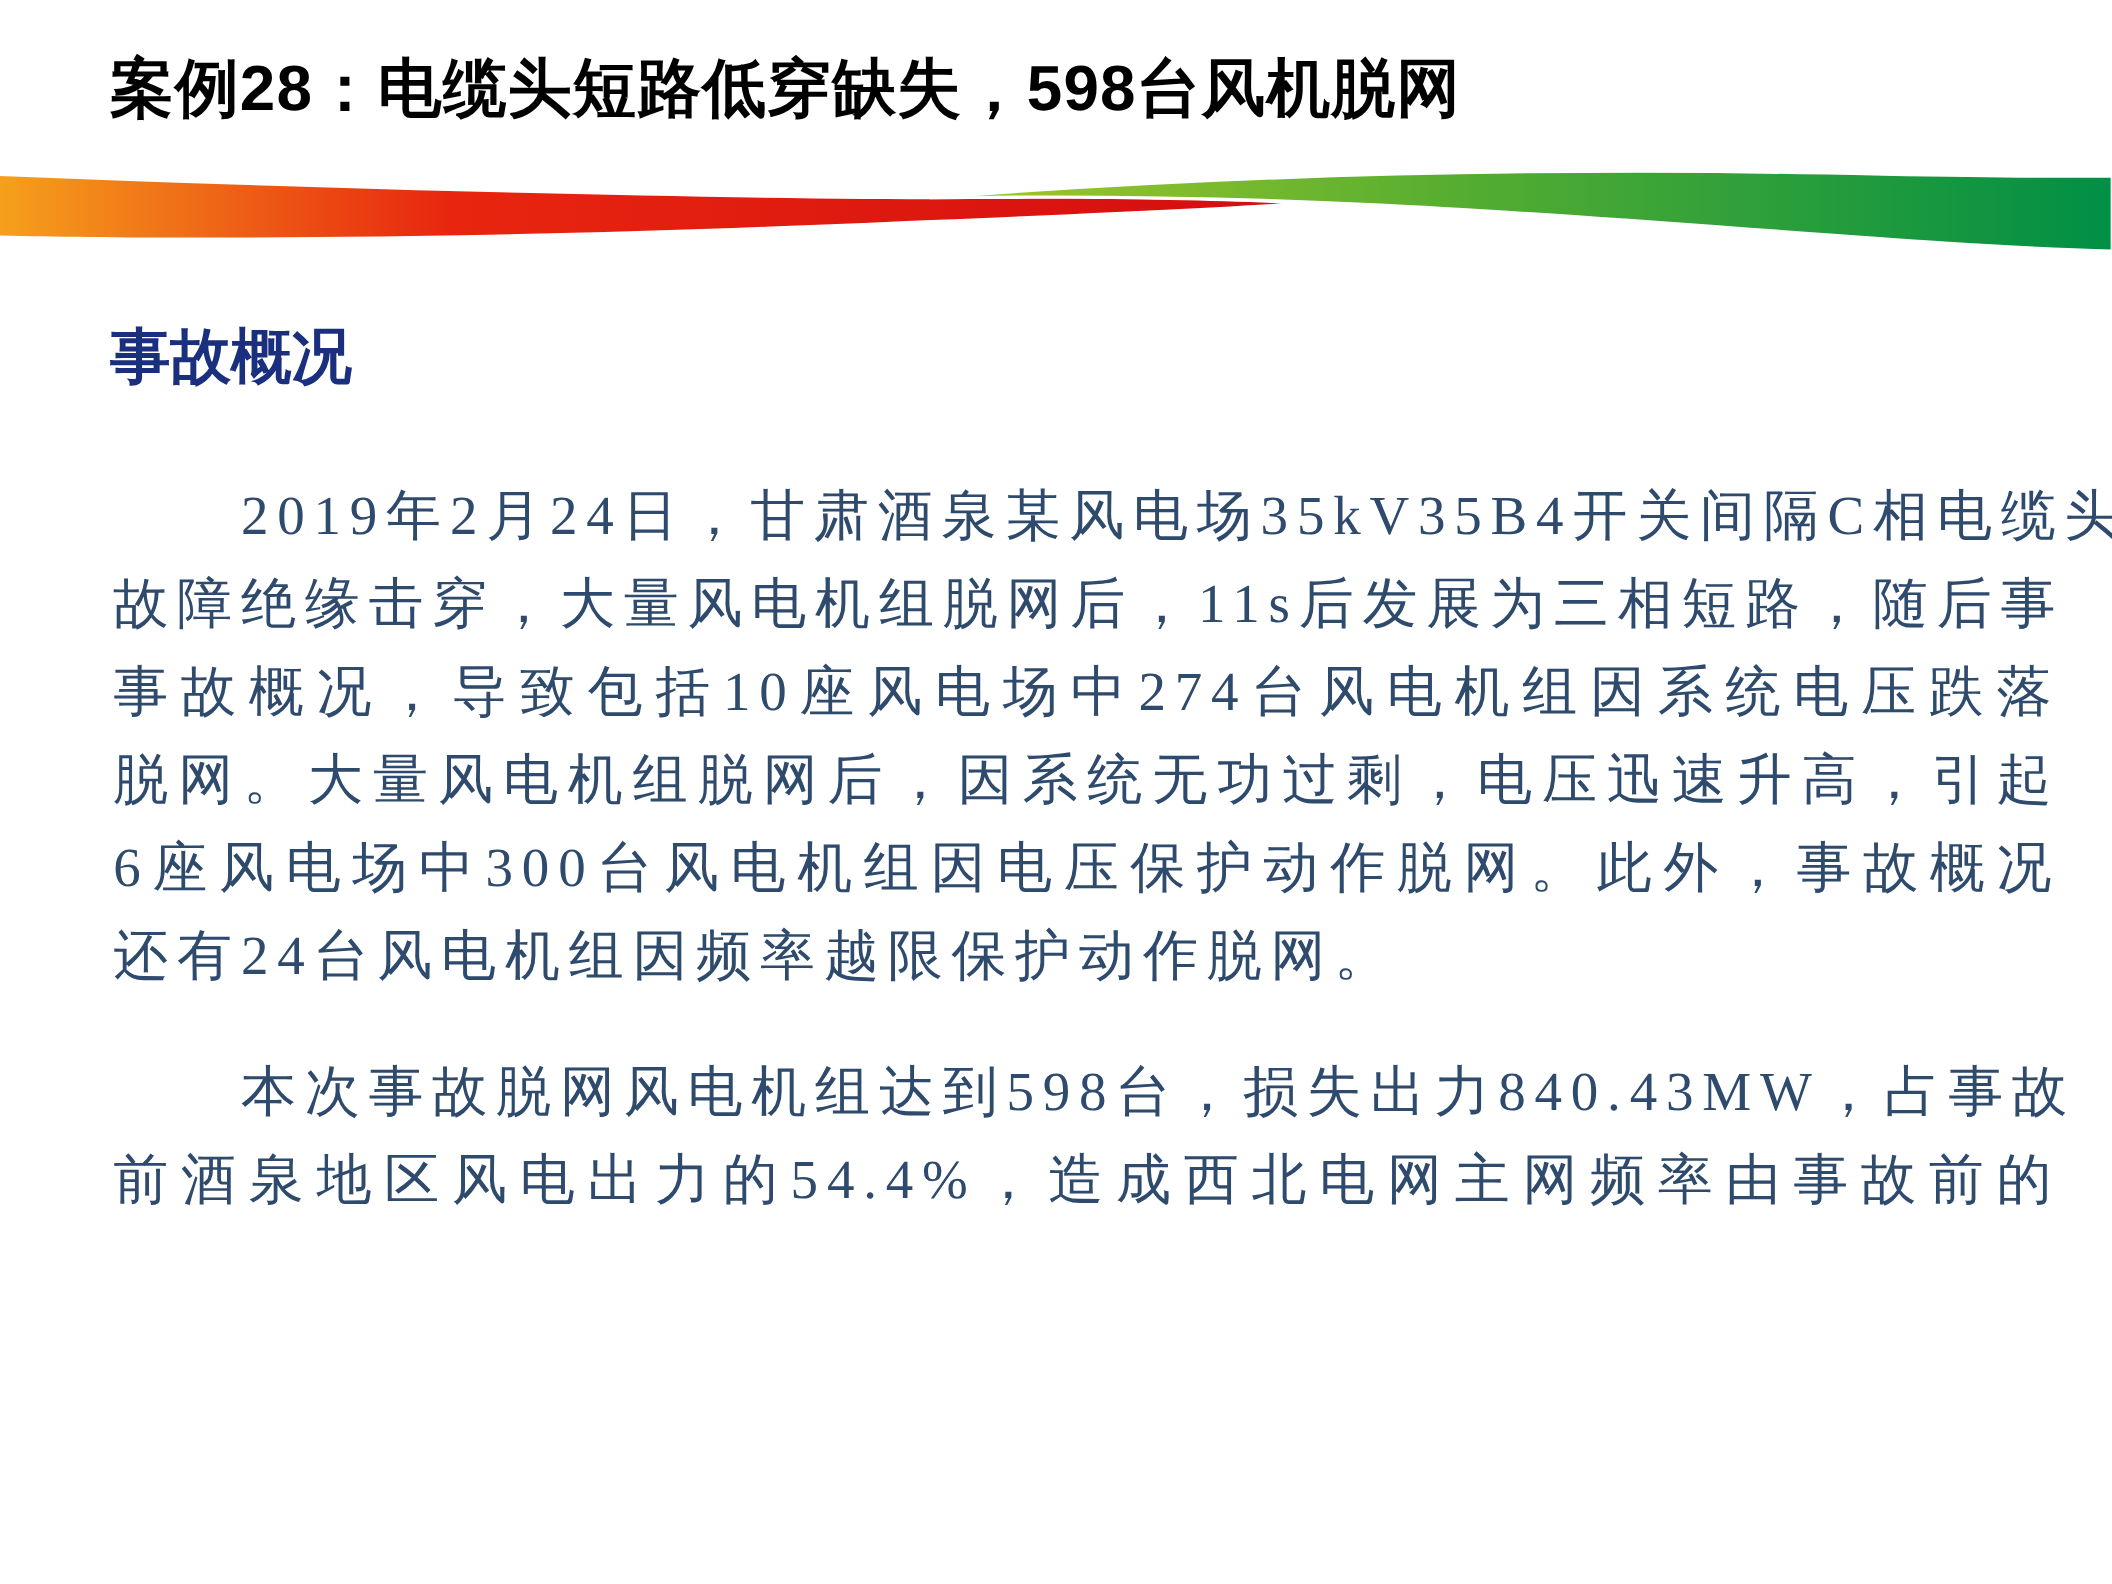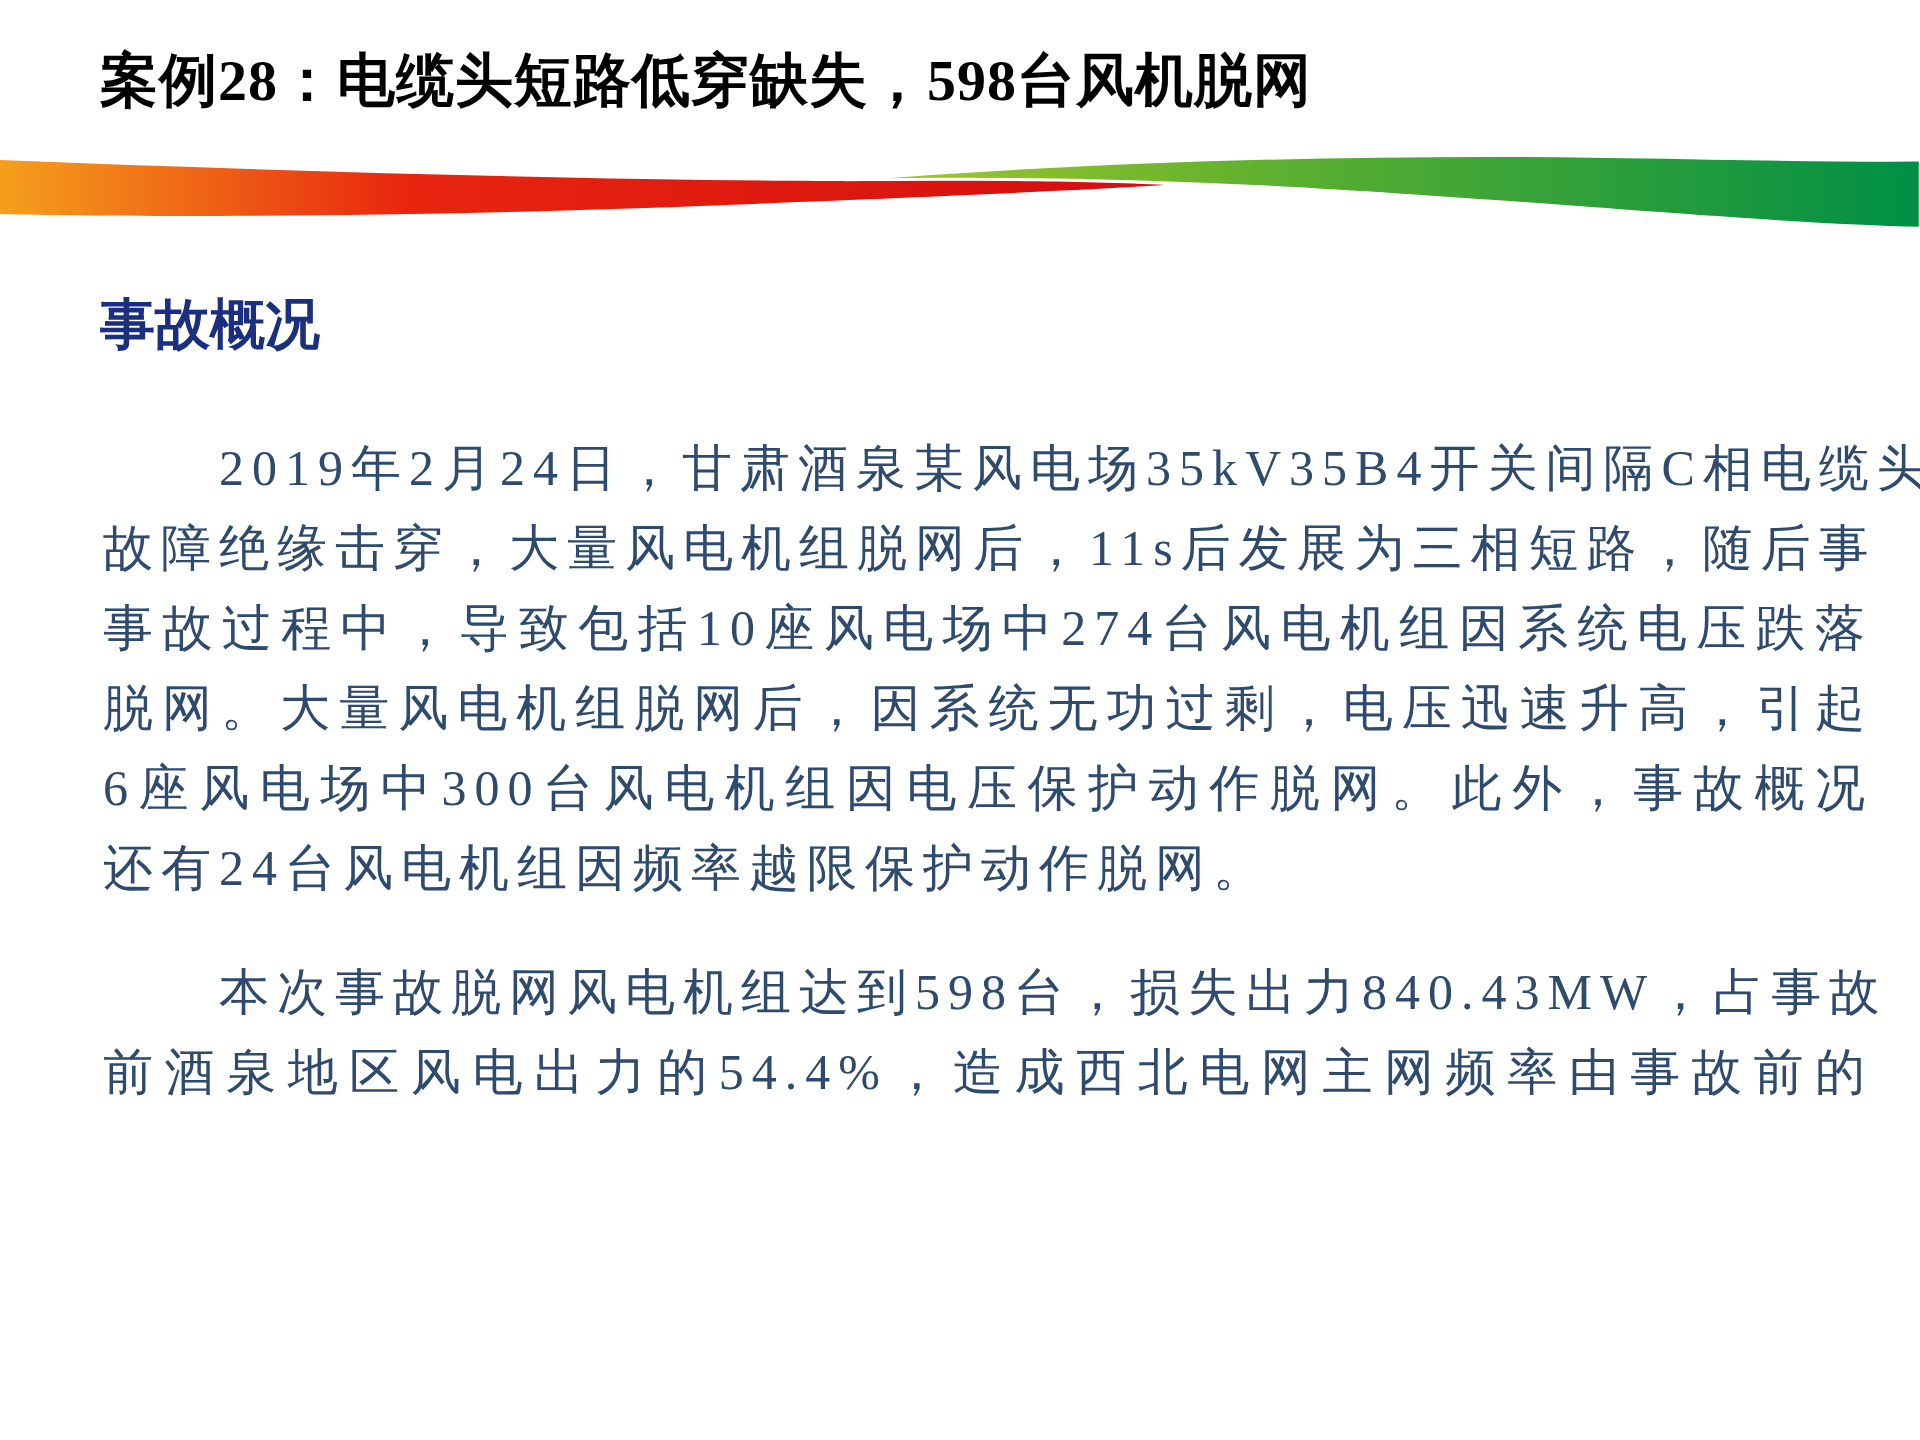--- a/index.html
+++ b/index.html
@@ -13,21 +13,21 @@
   .slide { position: absolute; inset: 0; width: 1920px; height: 1440px; }
 
   .slide-title {
     position: absolute;
     left: 100px; top: 46px;
     width: 1760px;
     font-size: 58px;
     line-height: 70px;
     font-weight: 700;
     color: #000000;
-    font-family: Liberation Serif, serif;
+    font-family: Liberation Sans, sans-serif;
     letter-spacing: 1px;
     white-space: nowrap;
   }
 
   .ribbon {
     position: absolute;
     left: 0; top: 148px;
     width: 1920px; height: 100px;
     display: block;
   }
@@ -100,21 +100,21 @@
              L 1920,80
              C 1750,76 1500,50 1250,38
              C 1080,30 950,30 845,32 Z" fill="url(#greenGrad)" stroke="#ffffff" stroke-width="2.5"></path>
   </svg>
 
   <div class="section-heading">事故概况</div>
 
   <div class="body-text para-1">
     <div class="line indent">2019年2月24日，甘肃酒泉某风电场35kV35B4开关间隔C相电缆头</div>
     <div class="line">故障绝缘击穿，大量风电机组脱网后，11s后发展为三相短路，随后事</div>
-    <div class="line">事故过程中，导致包括10座风电场中274台风电机组因系统电压跌落</div>
+    <div class="line">事故概况，导致包括10座风电场中274台风电机组因系统电压跌落</div>
     <div class="line">脱网。大量风电机组脱网后，因系统无功过剩，电压迅速升高，引起</div>
     <div class="line">6座风电场中300台风电机组因电压保护动作脱网。此外，事故概况</div>
     <div class="line last">还有24台风电机组因频率越限保护动作脱网。</div>
   </div>
 
   <div class="body-text para-2">
     <div class="line indent">本次事故脱网风电机组达到598台，损失出力840.43MW，占事故</div>
     <div class="line">前酒泉地区风电出力的54.4%，造成西北电网主网频率由事故前的</div>
   </div>
 

